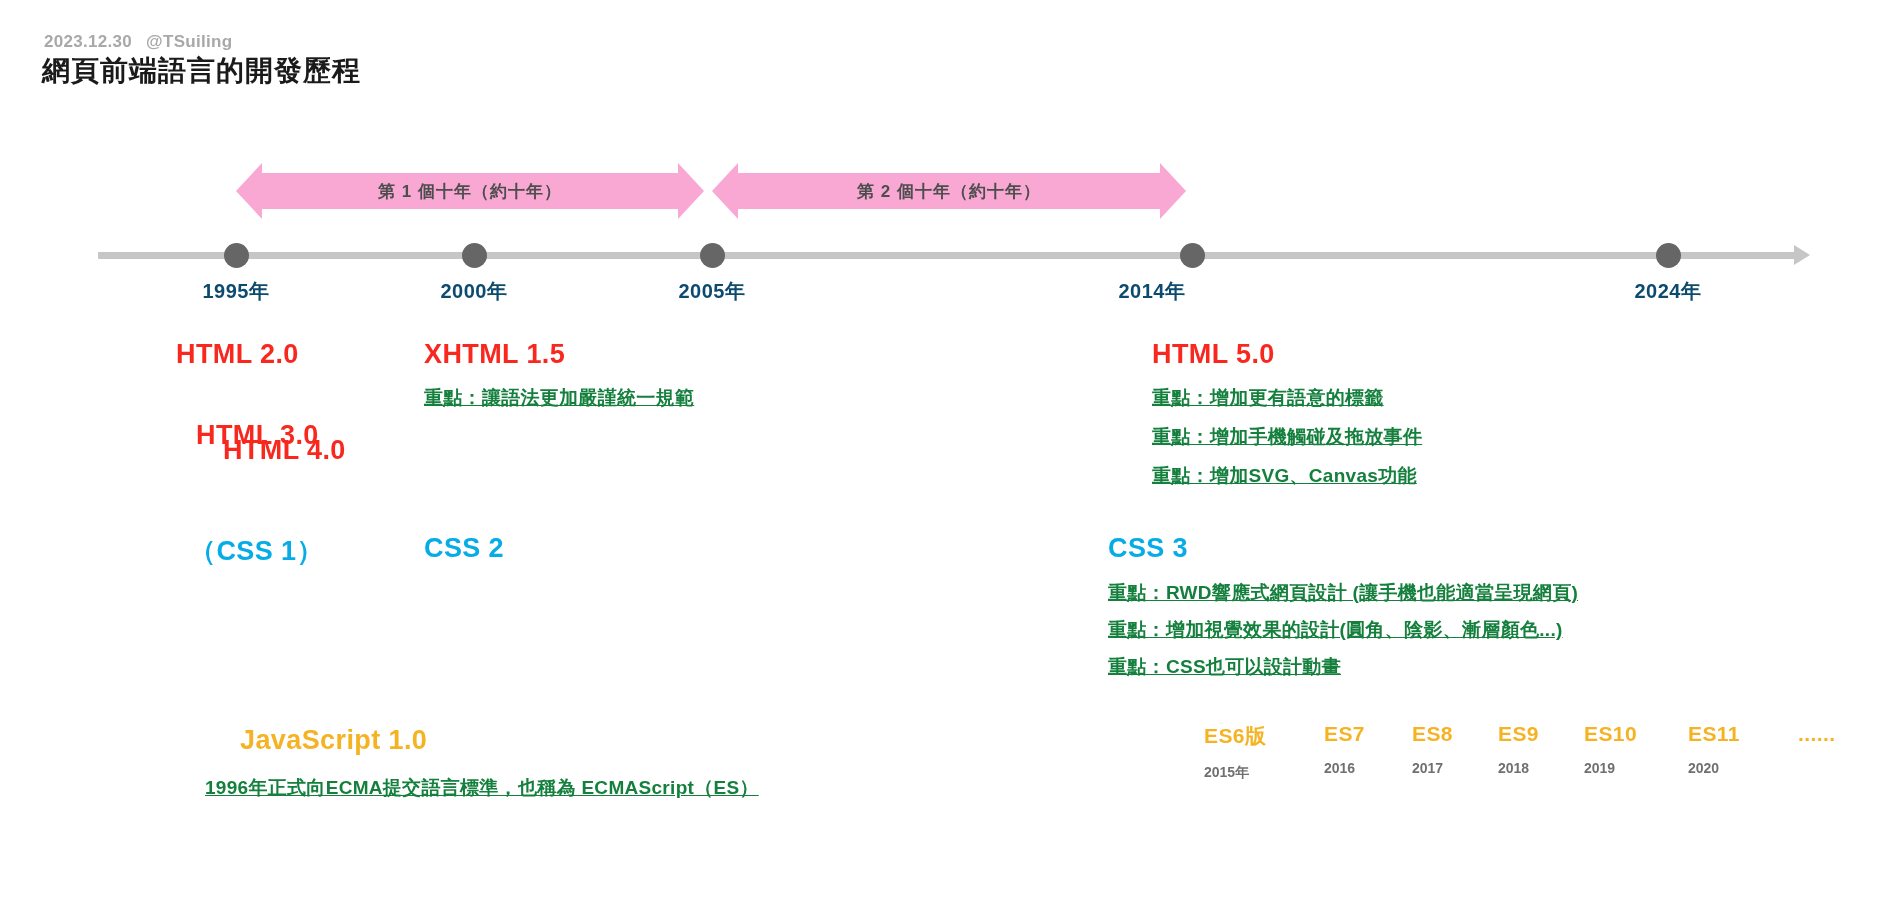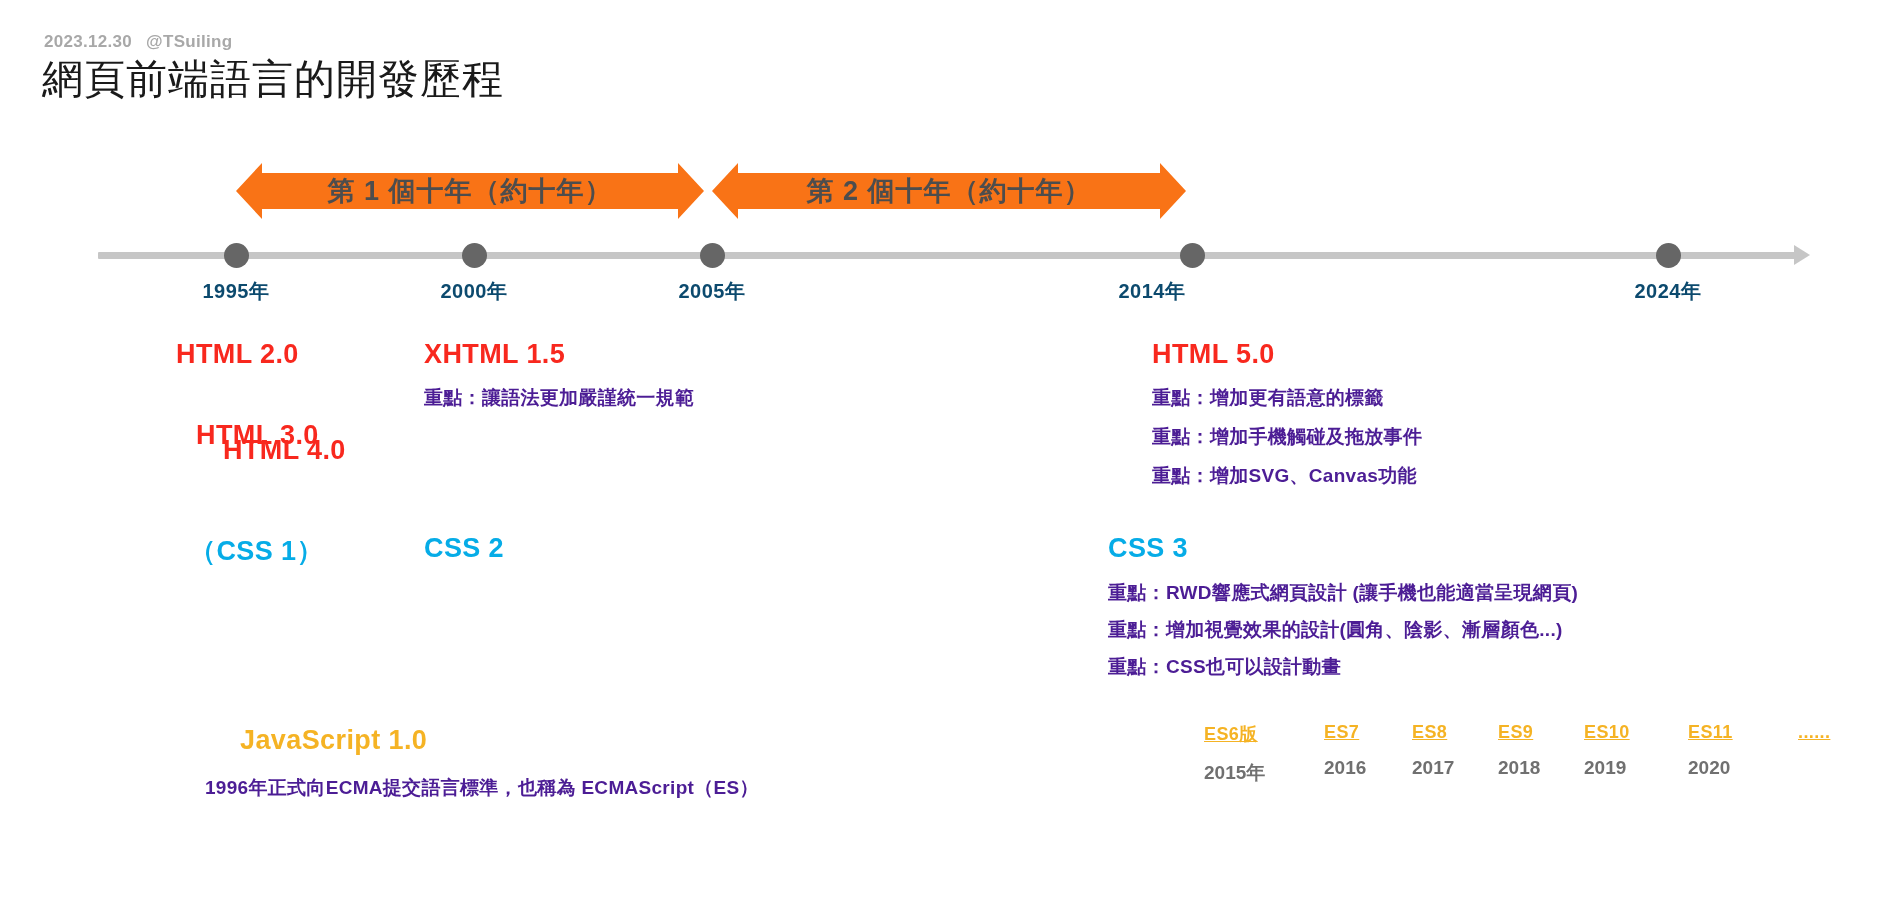--- a/index.html
+++ b/index.html
@@ -26,45 +26,45 @@
     font-weight: bold;
     color: #a8a8a8;
     letter-spacing: 0.3px;
     white-space: nowrap;
   }
   #header-meta .meta-date { margin-right: 14px; }
   #page-title {
     position: absolute;
     left: 42px;
     top: 52px;
-    font-size: 41px;
-    font-weight: normal;
+    font-size: 28px;
+    font-weight: bold;
     color: #1a1a1a;
     letter-spacing: 1px;
     white-space: nowrap;
   }
 
   
   #decade-band {
     position: absolute;
     left: 0;
     top: 163px;
     width: 1900px;
     height: 56px;
   }
   .decade-arrow {
     position: absolute;
     top: 0;
     height: 56px;
-    background: #f97316;
+    background: #f9a8d4;
     display: flex;
     align-items: center;
     justify-content: center;
     color: #4d4d4d;
-    font-size: 27px;
+    font-size: 17px;
     font-weight: bold;
     letter-spacing: 1px;
     white-space: nowrap;
     clip-path: polygon(0 50%, 26px 0, 26px 18%, calc(100% - 26px) 18%, calc(100% - 26px) 0, 100% 50%, calc(100% - 26px) 100%, calc(100% - 26px) 82%, 26px 82%, 26px 100%);
     text-align: center;
   }
   #decade-arrow-1 { left: 236px; width: 468px; }
   #decade-arrow-2 { left: 712px; width: 474px; }
   #decade-arrow-3 { left: 1196px; width: 470px; }
 
@@ -113,23 +113,24 @@
     position: absolute;
     font-size: 27px;
     font-weight: bold;
     white-space: nowrap;
     letter-spacing: 0.4px;
   }
   .tech-note {
     position: absolute;
     font-size: 19px;
     font-weight: bold;
-    color: #4c1d95;
+    color: #15803d;
     white-space: nowrap;
     letter-spacing: 0.3px;
+    text-decoration: underline;
   }
   .red   { color: #f8281e; }
   .blue  { color: #06ace7; }
   .amber { color: #f5b324; }
 
   
   #html-2-0 { left: 176px; top: 339px; }
   #html-3-0 { left: 196px; top: 387px; margin-top: 33px; }
   #html-4-0 { left: 223px; top: 435px; }
   #xhtml-1-0 { left: 424px; top: 339px; }
@@ -157,30 +158,29 @@
     top: 722px;
     display: flex;
     align-items: flex-start;
   }
   .es-col {
     display: flex;
     flex-direction: column;
     align-items: flex-start;
   }
   .es-name {
-    font-size: 18px;
+    font-size: 21px;
     font-weight: bold;
     color: #f5b324;
     white-space: nowrap;
     letter-spacing: 0.4px;
-    text-decoration: underline;
   }
   .es-year {
     margin-top: 14px;
-    font-size: 19px;
+    font-size: 14px;
     font-weight: bold;
     color: #707070;
     white-space: nowrap;
   }
 </style>
 </head>
 <body>
 
 <div id="header-meta">
   <span class="meta-date">2023.12.30</span><span>@TSuiling</span>

